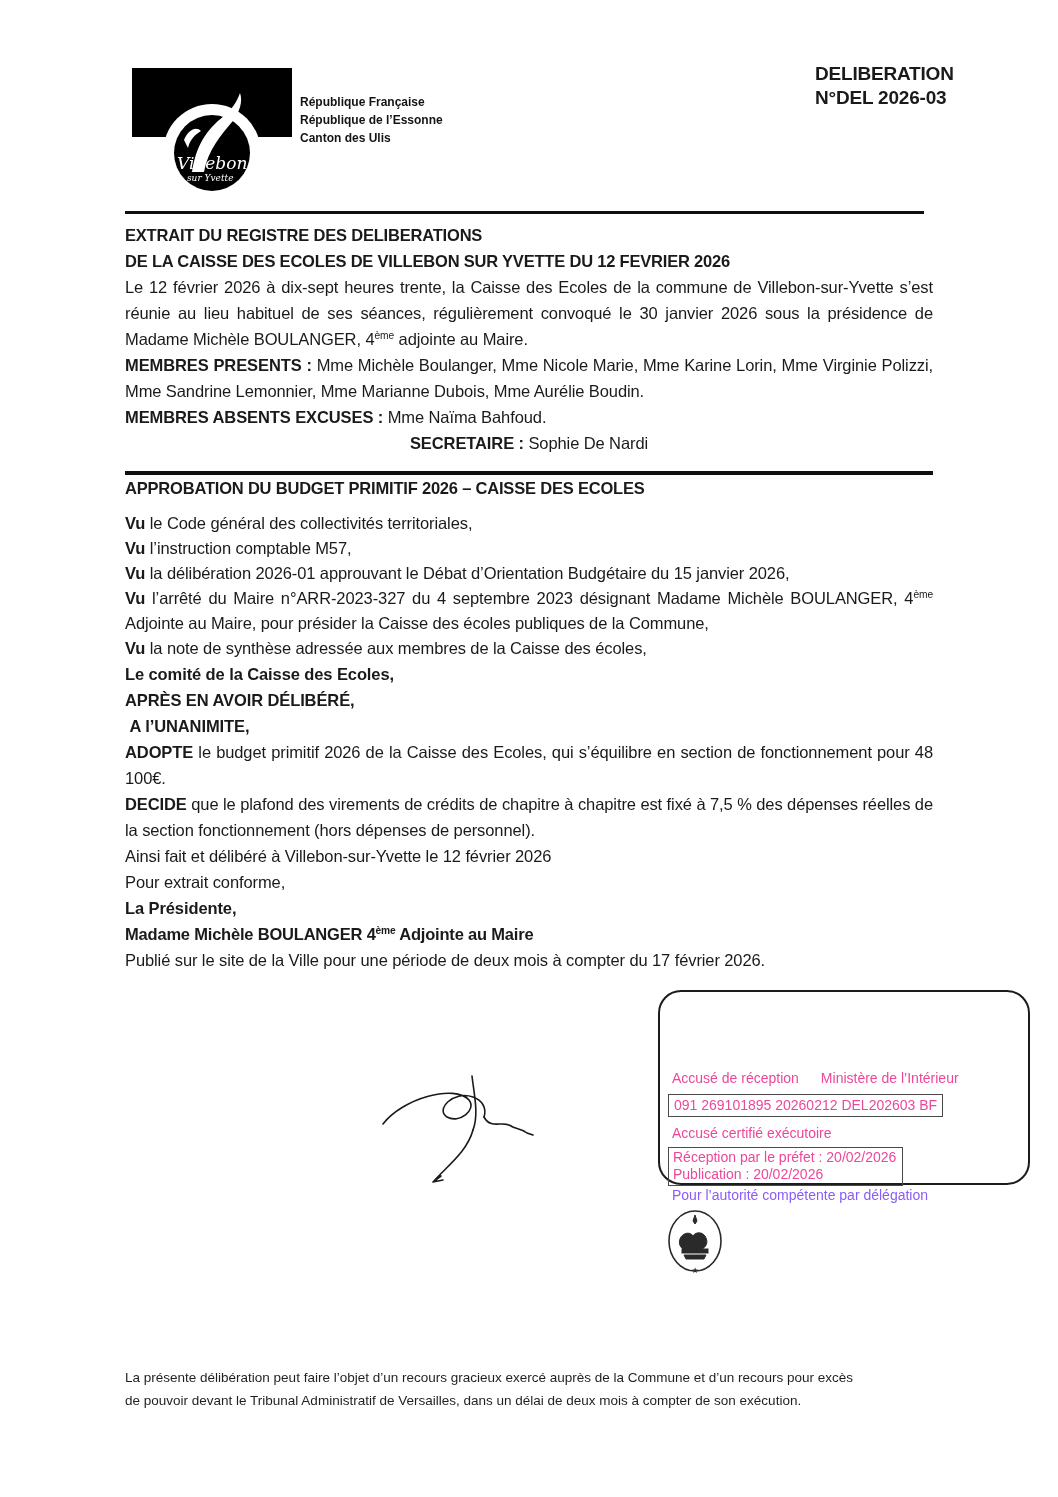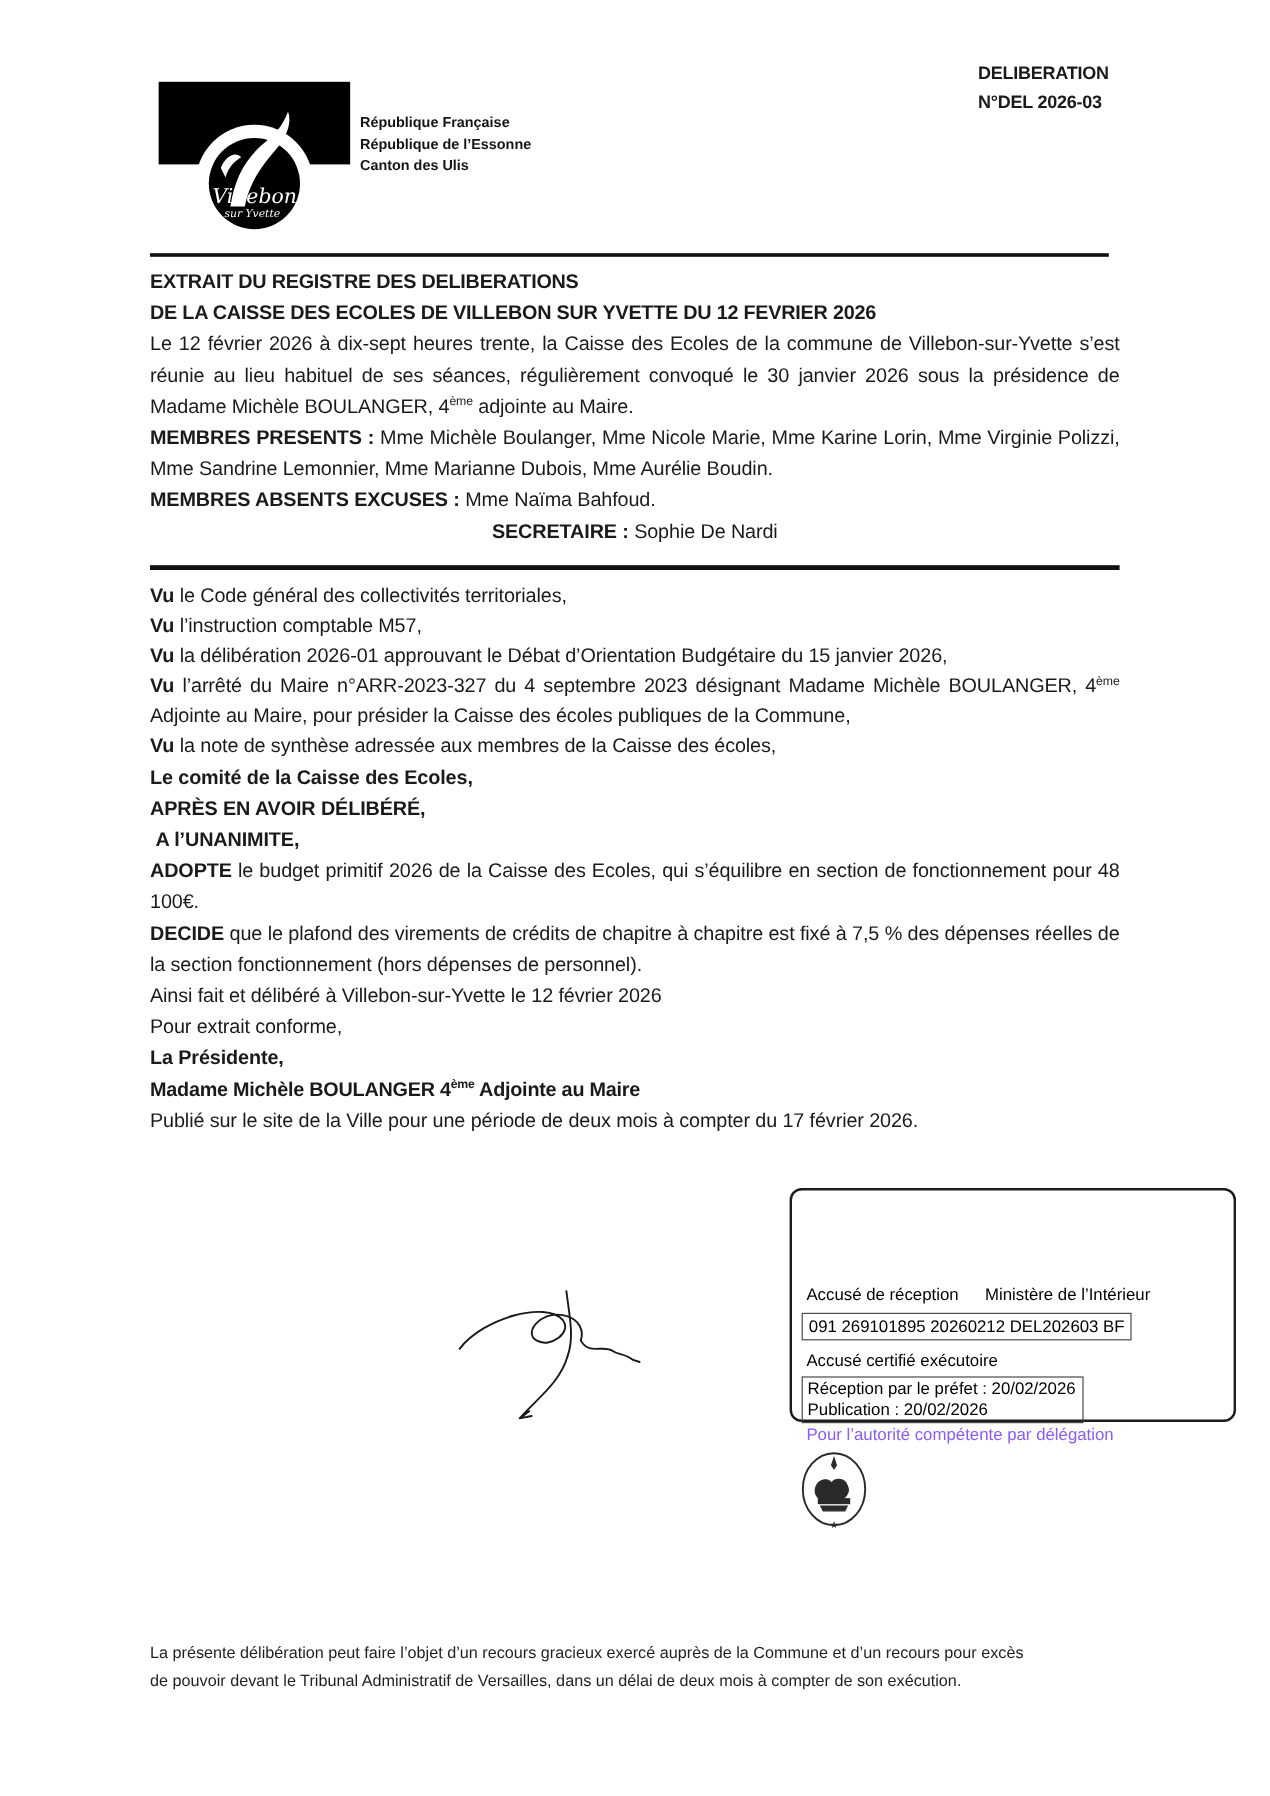--- a/index.html
+++ b/index.html
@@ -3,21 +3,21 @@
 <meta charset="utf-8">
 <style>
   * { margin:0; padding:0; box-sizing:border-box; }
   html,body { background:#ffffff; }
   body { font-family:"Liberation Sans", sans-serif; color:#1a1a1a; }
   .page { position:relative; width:1058px; height:1497px; background:#fff; overflow:hidden; }
 
   
   .logo-svg { position:absolute; left:132px; top:68px; }
   .republic { position:absolute; left:300px; top:93px; font-size:12px; font-weight:bold; line-height:18px; color:#141414; }
-  .doc-id { position:absolute; left:815px; top:50px; font-size:15px; font-weight:bold; line-height:24px; letter-spacing:-0.2px; }
+  .doc-id { position:absolute; left:815px; top:62px; font-size:19px; font-weight:bold; line-height:24px; letter-spacing:-0.2px; }
 
   .rule1 { position:absolute; left:125px; top:211px; width:799px; height:3px; background:#101010; }
 
   
   .main { position:absolute; left:125px; top:222px; width:808px; font-size:16.5px; line-height:26px; letter-spacing:-0.1px; }
   .main p { margin:0; }
   .b { font-weight:bold; }
   .just { text-align:justify; }
   sup { font-size:0.62em; vertical-align:super; line-height:0; }
 
@@ -38,21 +38,21 @@
   .extrait { margin-top:14px; }
   .presidente { margin-top:14px; }
   .signatory { margin-top:71px; letter-spacing:-0.2px; }
   .publie { margin-top:0; }
 
   
   .signature { position:absolute; left:375px; top:1072px; }
 
   
   .stamp-box { position:absolute; left:658px; top:990px; width:372px; height:195px;
-               border:2px solid #1c1c1c; border-radius:10px; color:#000000; font-size:14px; }
+               border:2px solid #1c1c1c; border-radius:23px; color:#ec4899; font-size:14px; }
   .stamp-line1 { position:absolute; left:12px; top:78px; white-space:nowrap; }
   .stamp-line1 .gap { display:inline-block; width:22px; }
   .stamp-id { position:absolute; left:8px; top:102px; border:1px solid #4a4a4a; padding:2px 5px 3px 5px; white-space:nowrap; }
   .stamp-line2 { position:absolute; left:12px; top:133px; white-space:nowrap; }
   .stamp-rec { position:absolute; left:8px; top:155px; border:1px solid #4a4a4a; padding:1px 6px 2px 4px; line-height:17px; white-space:nowrap; }
   .stamp-delegation { position:absolute; left:672px; top:1187px; font-size:14px; color:#8b5cf6; white-space:nowrap; }
 
   .seal { position:absolute; left:666px; top:1209px; }
 
   
@@ -96,20 +96,21 @@
     <p class="intro just"><span>Le 12 février 2026 à dix-sept heures trente, la Caisse des Ecoles de la commune de Villebon-sur-Yvette s’est réunie au lieu habituel de ses séances, régulièrement convoqué le 30 janvier 2026 sous la présidence de Madame Michèle BOULANGER, 4</span><sup>ème</sup><span> adjointe au Maire.</span></p>
 
     <p class="present just"><span class="b">MEMBRES PRESENTS :</span><span> Mme Michèle Boulanger, Mme Nicole Marie, Mme Karine Lorin, Mme Virginie Polizzi, Mme Sandrine Lemonnier, Mme Marianne Dubois, Mme Aurélie Boudin.</span></p>
 
     <p class="absent"><span class="b">MEMBRES ABSENTS EXCUSES :</span><span> Mme Naïma Bahfoud.</span></p>
 
     <p class="secretaire"><span class="b">SECRETAIRE :</span><span> Sophie De Nardi</span></p>
 
     <div class="rule2"></div>
 
+    <p class="subject">APPROBATION DU BUDGET PRIMITIF 2026 – CAISSE DES ECOLES</p>
 
     <div class="recitals">
       <p><span class="b">Vu</span><span> le Code général des collectivités territoriales,</span></p>
       <p><span class="b">Vu</span><span> l’instruction comptable M57,</span></p>
       <p><span class="b">Vu</span><span> la délibération 2026-01 approuvant le Débat d’Orientation Budgétaire du 15 janvier 2026,</span></p>
       <p class="just"><span class="b">Vu</span><span> l’arrêté du Maire n°ARR-2023-327 du 4 septembre 2023 désignant Madame Michèle BOULANGER, 4</span><sup>ème</sup><span> Adjointe au Maire, pour présider la Caisse des écoles publiques de la Commune,</span></p>
       <p><span class="b">Vu</span><span> la note de synthèse adressée aux membres de la Caisse des écoles,</span></p>
     </div>
 
     <p class="committee b">Le comité de la Caisse des Ecoles,</p>

